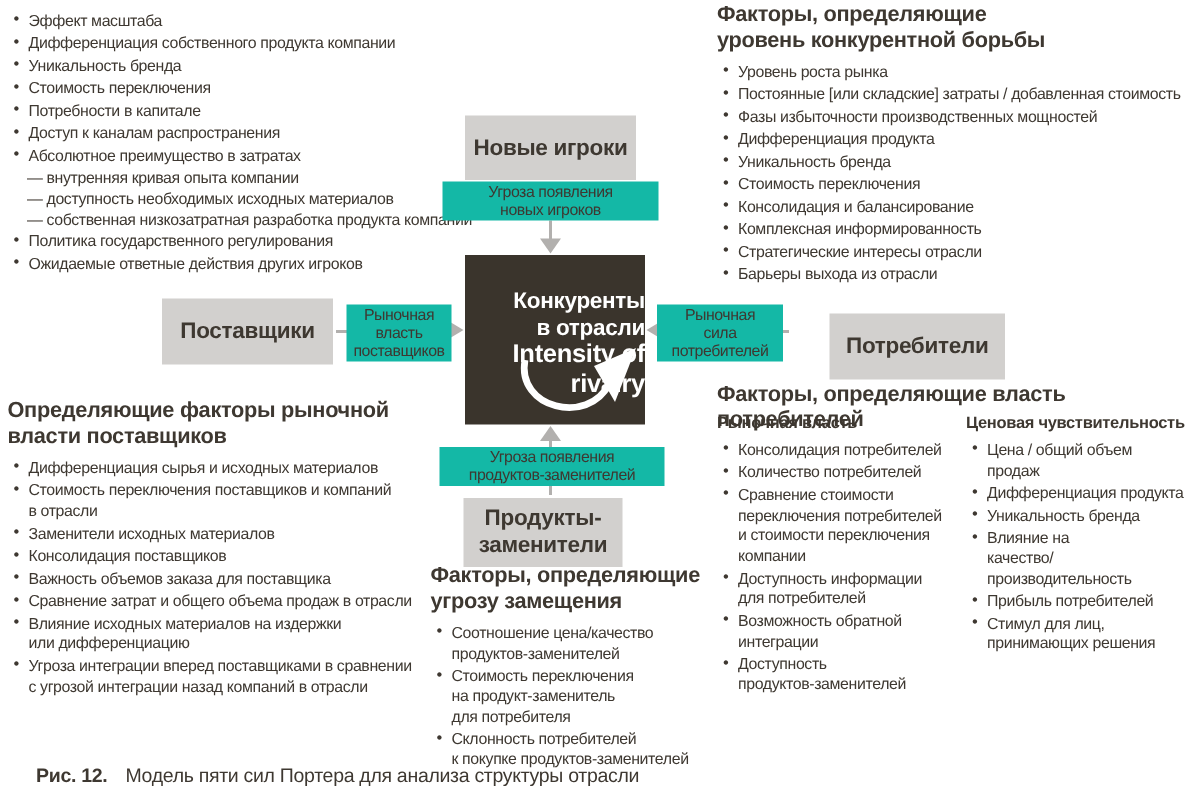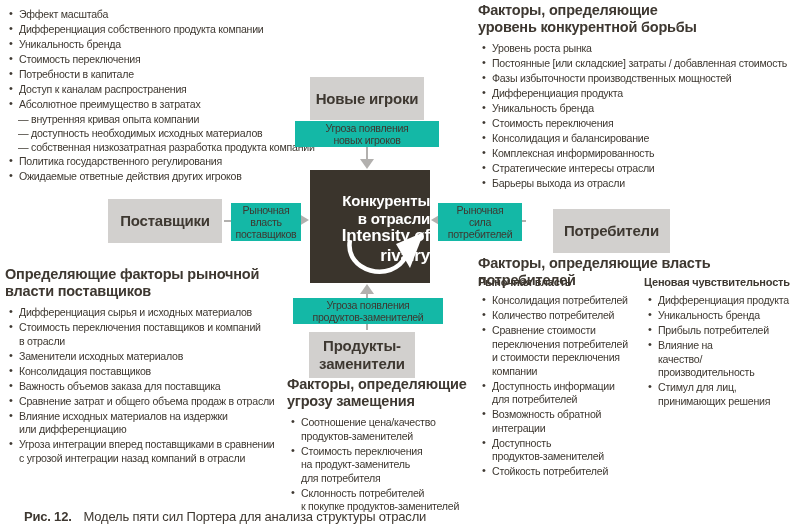--- a/index.html
+++ b/index.html
@@ -144,31 +144,31 @@
           <li>Сравнение стоимости
 переключения потребителей
 и стоимости переключения
 компании</li>
           <li>Доступность информации
 для потребителей</li>
           <li>Возможность обратной
 интеграции</li>
           <li>Доступность
 продуктов-заменителей</li>
-          <li>Стойкость потребителей</li>
         </ul>
     </div>
     <div class="col" id="bp-col2">
       <p class="subhead">Ценовая чувствительность</p>
       <ul class="list">
+          <li>Цена / общий объем продаж</li>
           <li>Дифференциация продукта</li>
           <li>Уникальность бренда</li>
-          <li>Прибыль потребителей</li>
           <li>Влияние на
 качество/производительность</li>
+          <li>Прибыль потребителей</li>
           <li>Стимул для лиц,
 принимающих решения</li>
         </ul>
     </div>
   </div>
 
   <div class="gbox" style="left:310px;top:77px;width:114px;height:43px;">Новые игроки</div>
 
   <div class="shaft" style="left:366px;top:147px;width:2px;height:13px;"></div>
   <div class="head down" style="left:360px;top:159px;"></div>

